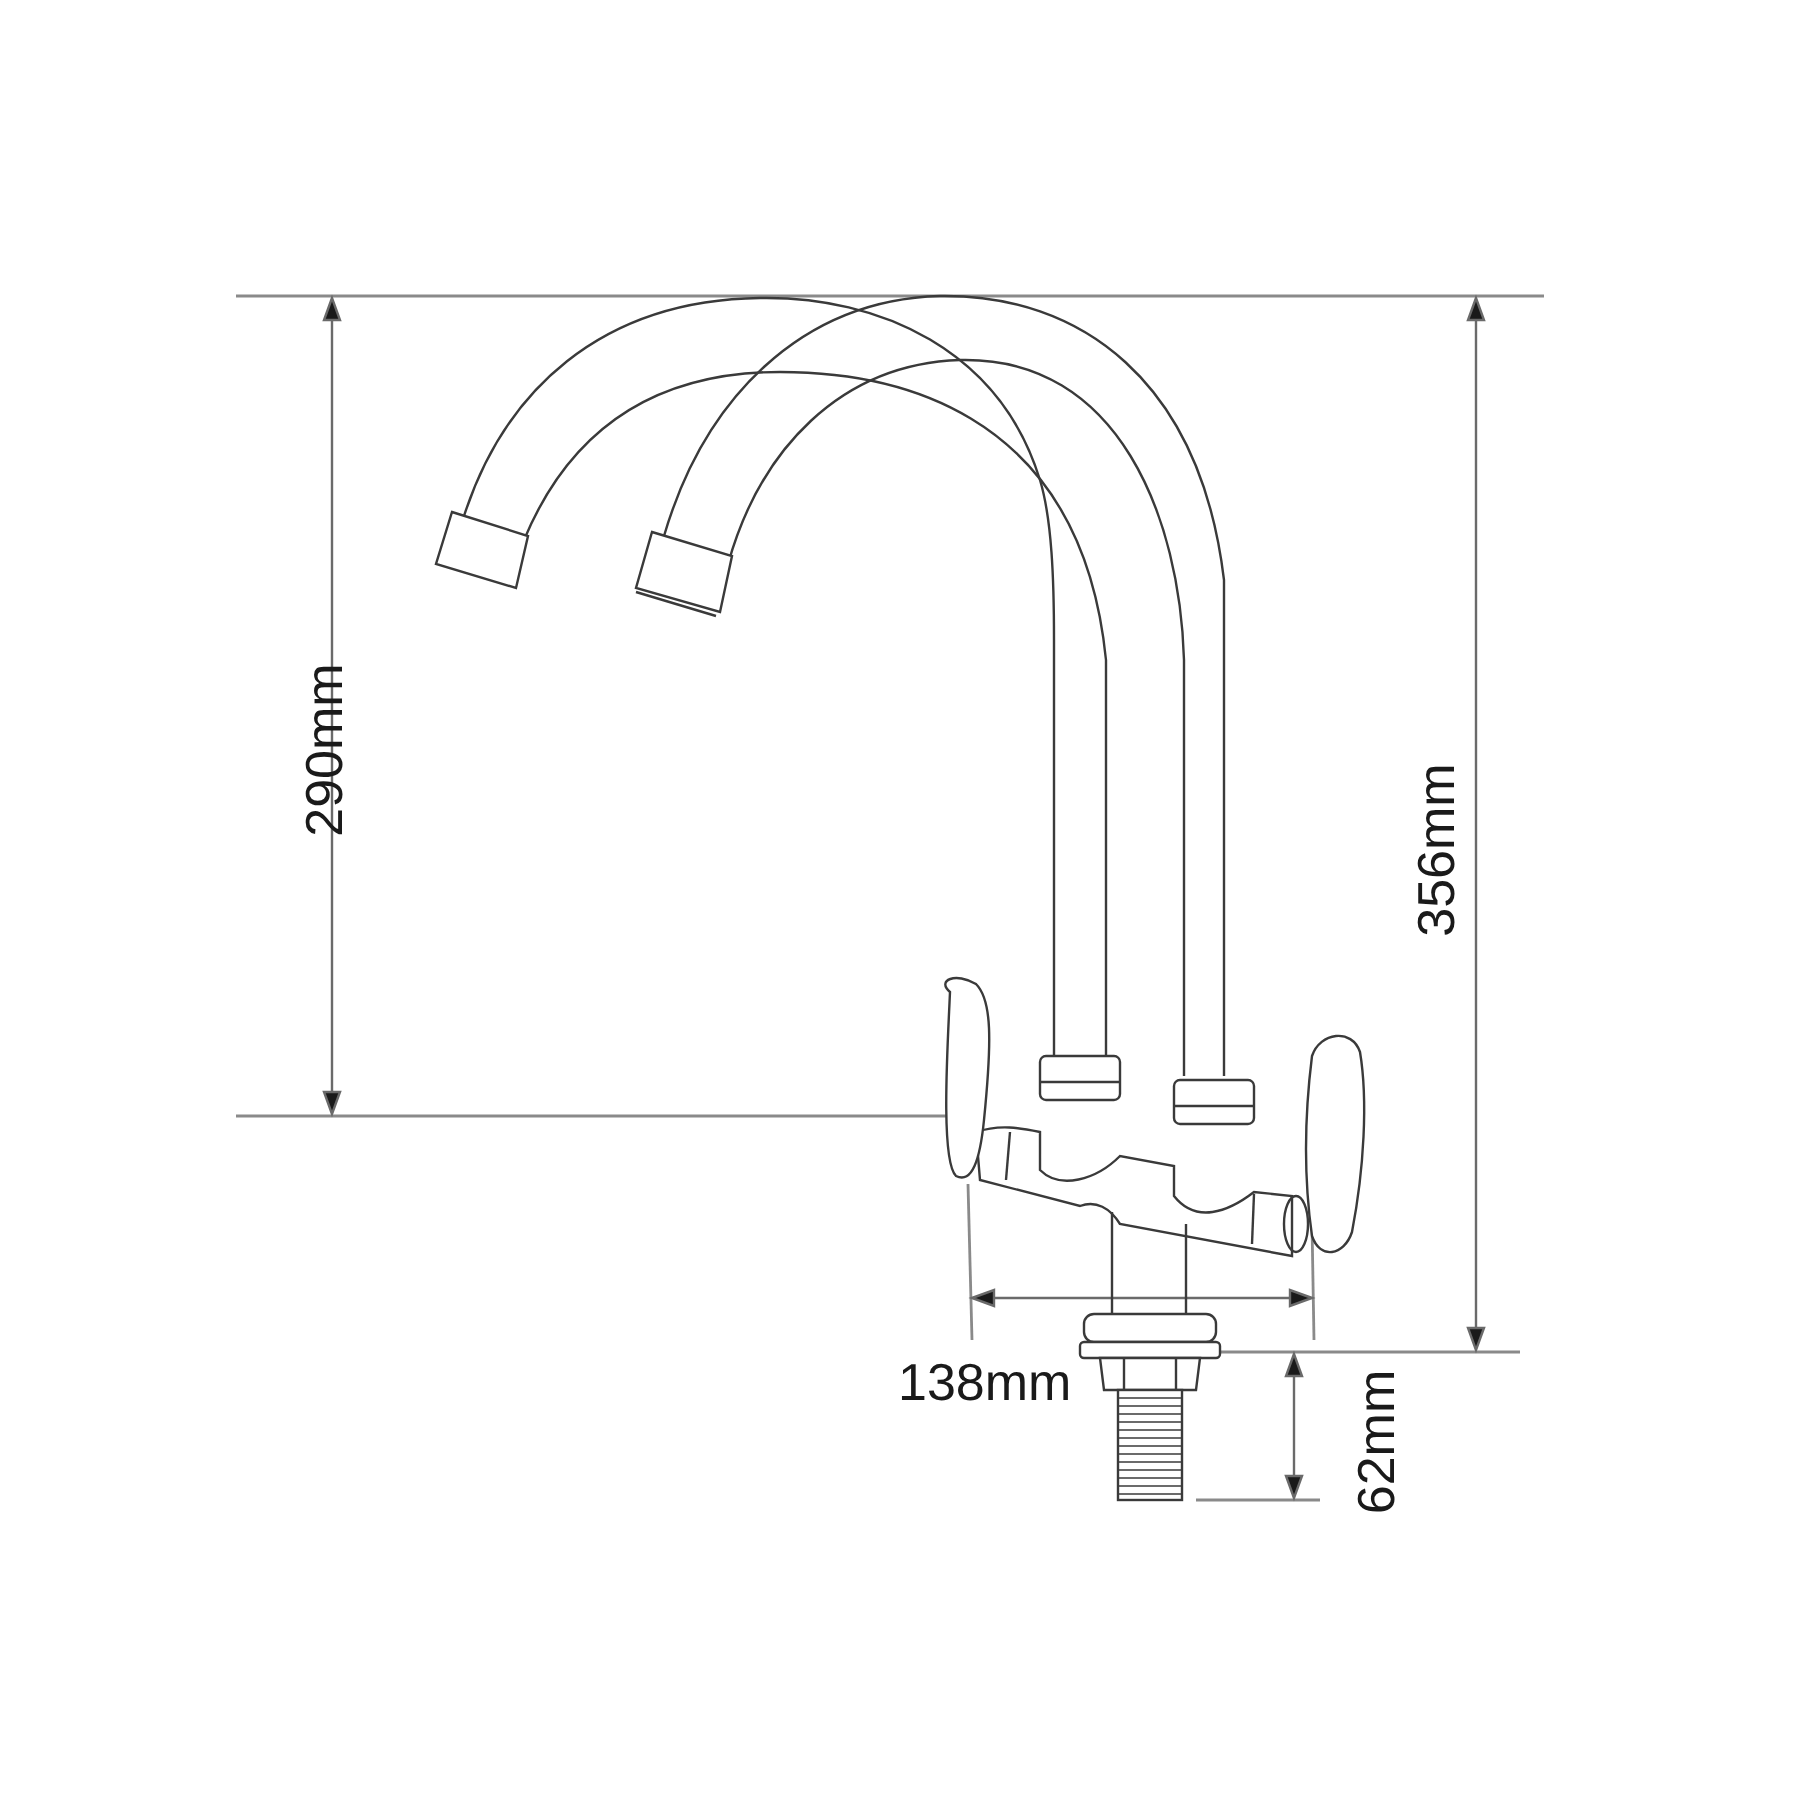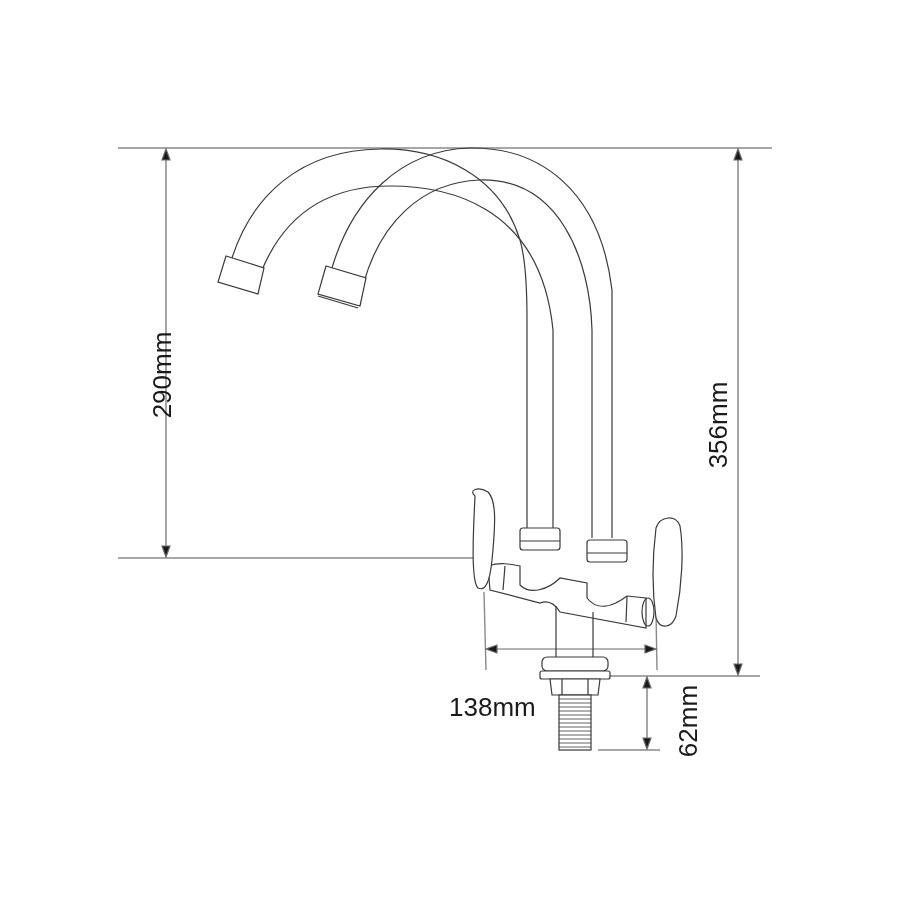--- a/index.html
+++ b/index.html
@@ -10,21 +10,21 @@
       font-family: "Liberation Sans", sans-serif;
       font-size: 26px;
       color: #1a1a1a;
       white-space: nowrap;
       line-height: 1;
     }
     .rot { transform-origin: center center; transform: rotate(-90deg); }
     #lbl-290 { left: 112px; top: 362px; width: 100px; text-align: center; }
     #lbl-356 { left: 668px; top: 412px; width: 100px; text-align: center; }
     #lbl-62  { left: 638px; top: 708px; width: 100px; text-align: center; }
-    #lbl-138 { left: 449px; top: 694px; }
+    #lbl-138 { left: 449px; top: 678px; }
   </style>
 </head>
 <body>
 
 <svg id="canvas" viewBox="0 0 900 900" xmlns="http://www.w3.org/2000/svg">
 
   <g stroke="#8a8a8a" stroke-width="1.4" fill="none">
     <line x1="118" y1="148" x2="772" y2="148"></line>
     <line x1="118" y1="558" x2="490" y2="558"></line>
     <line x1="598" y1="676" x2="760" y2="676"></line>

